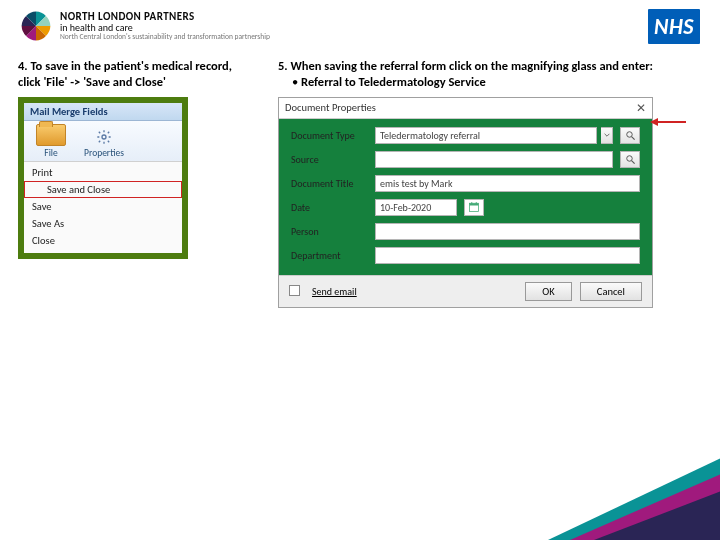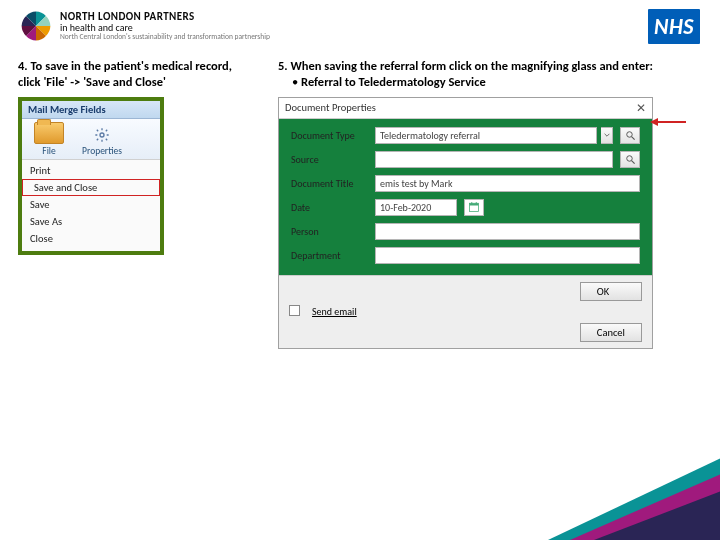--- a/index.html
+++ b/index.html
@@ -26,54 +26,54 @@
   
   .content { display: flex; gap: 30px; padding: 10px 20px 0 18px; }
   .col { flex: none; }
   .col-left { width: 230px; }
   .col-right { width: 410px; }
   .step-text { font-size: 12.5px; line-height: 1.3; margin-bottom: 6px; }
   .step-text b { font-weight: bold; }
   .bullet { margin-left: 14px; }
   .bullet::before { content: "• "; }
   
-  .filemenu-wrap { border: 4px solid #4d7c0f; width: 146px; background: #fafafa; }
+  .filemenu-wrap { border: 6px solid #4d7c0f; width: 170px; background: #fafafa; }
   .mmf-title { background: linear-gradient(#d7e6f7,#c0d8ef); font-size: 10.5px; color: #1a3d6d; font-weight: bold; padding: 2px 6px; border-bottom: 1px solid #9cb6d4; }
   .ribbon-row { display: flex; align-items: flex-end; padding: 3px 5px 2px; border-bottom: 1px solid #d0d0d0; background: linear-gradient(#f8fbff,#e6eef8); }
   .file-btn { width: 44px; text-align: center; }
   .folder-icon { width: 30px; height: 22px; margin: 0 auto 1px; background: linear-gradient(#f9cb6d,#e09a2d); border: 1px solid #c28427; border-radius: 2px; position: relative; }
   .folder-icon::before { content:""; position:absolute; top:-4px; left:2px; width:12px; height:5px; background:#f0b852; border:1px solid #c28427; border-bottom:none; border-radius:2px 2px 0 0; }
   .file-label { font-size: 9.5px; color: #29527a; }
   .prop-btn { width: 54px; text-align:center; margin-left:4px; }
   .gear-icon { width: 16px; height: 16px; margin: 3px auto 2px; color:#5b7aa5; position:relative; }
   .gear-icon svg { width:100%; height:100%; }
   .prop-label { font-size: 9.5px; color:#29527a; }
   .dropdown-list { padding: 2px 0 4px; }
   .dd-item { font-size: 10.5px; color:#222; padding: 2px 8px; }
-  .dd-item.highlight { border: 1.5px solid #d02323; padding: 1px 11px; }
+  .dd-item.highlight { border: 1.5px solid #d02323; padding: 1px 22px; }
   
   .dialog { border: 1px solid #a0a0a0; width: 375px; background: #15803d; font-size: 10px; position:relative; }
   .dlg-title { display:flex; justify-content:space-between; align-items:center; padding: 3px 6px; background:#fff; border-bottom:1px solid #ccc; font-size:10.5px; color:#333; }
   .dlg-close { font-size:12px; color:#555; cursor:default; }
   .dlg-body { padding: 8px 12px 4px; }
   .form-row { display:flex; align-items:center; margin-bottom:7px; gap:4px; }
   .fl { width: 80px; font-size:10px; color:#222; }
   .fi { flex:1; height:17px; border:1px solid #b5b5b5; background:#fff; padding:1px 4px; font-size:10px; color:#444; display:flex; align-items:center; }
   .fi.gray { color:#888; }
   .ddv { width:12px; height:17px; border:1px solid #b5b5b5; border-left:none; background:linear-gradient(#fafafa,#e2e2e2); display:flex; align-items:center; justify-content:center; }
   .ddv svg { width:6px; height:6px; }
   .mag-btn { width:20px; height:17px; border:1px solid #b5b5b5; background:linear-gradient(#fafafa,#e4e4e4); display:flex; align-items:center; justify-content:center; margin-left:3px; }
   .mag-btn svg { width:11px; height:11px; }
   .cal-btn { width:20px; height:17px; border:1px solid #b5b5b5; background:#fff; display:flex; align-items:center; justify-content:center; margin-left:3px; }
   .cal-btn svg { width:12px; height:12px; }
   .dlg-btns { display:flex; justify-content: space-between; align-items:center; border-top:1px solid #ccc; padding:6px 10px; background:#eee; }
   .sendemail { display:flex; align-items:flex-start; gap:12px; font-size:10px;text-decoration:underline; }
   .sendemail .cb { width:11px; height:11px; border:1px solid #888; background:#fff; }
   .btn { border:1px solid #999; background:linear-gradient(#fafafa,#e2e2e2); padding:2px 16px; font-size:10.5px; }
-  .btn-row { display:flex; gap:22px;flex-direction:column; }
+  .btn-row { display:flex; gap:8px; }
   
   .arrow-wrap { position:absolute; top:20px; right:-34px; display:flex; align-items:center; }
   .arrow-line { width:28px; height:2px; background:#d02323; }
   .arrow-head { width:0; height:0; border-top:4px solid transparent; border-bottom:4px solid transparent; border-right:8px solid #d02323; }
   
   .pagenum { position:absolute; bottom:12px; right:42px; font-size:15px; color:#3a4666; }
   .corner-deco { position:absolute; right:0; bottom:0; width:180px; height:120px; overflow:hidden; pointer-events:none; }
   .tri { position:absolute; }
   .tri1 { border-left:190px solid transparent; border-bottom:90px solid #0a9396; right:-18px; bottom:0;}
   .tri2 { border-left:160px solid transparent; border-bottom:70px solid #a01a7d; right:-10px; bottom:0;}

